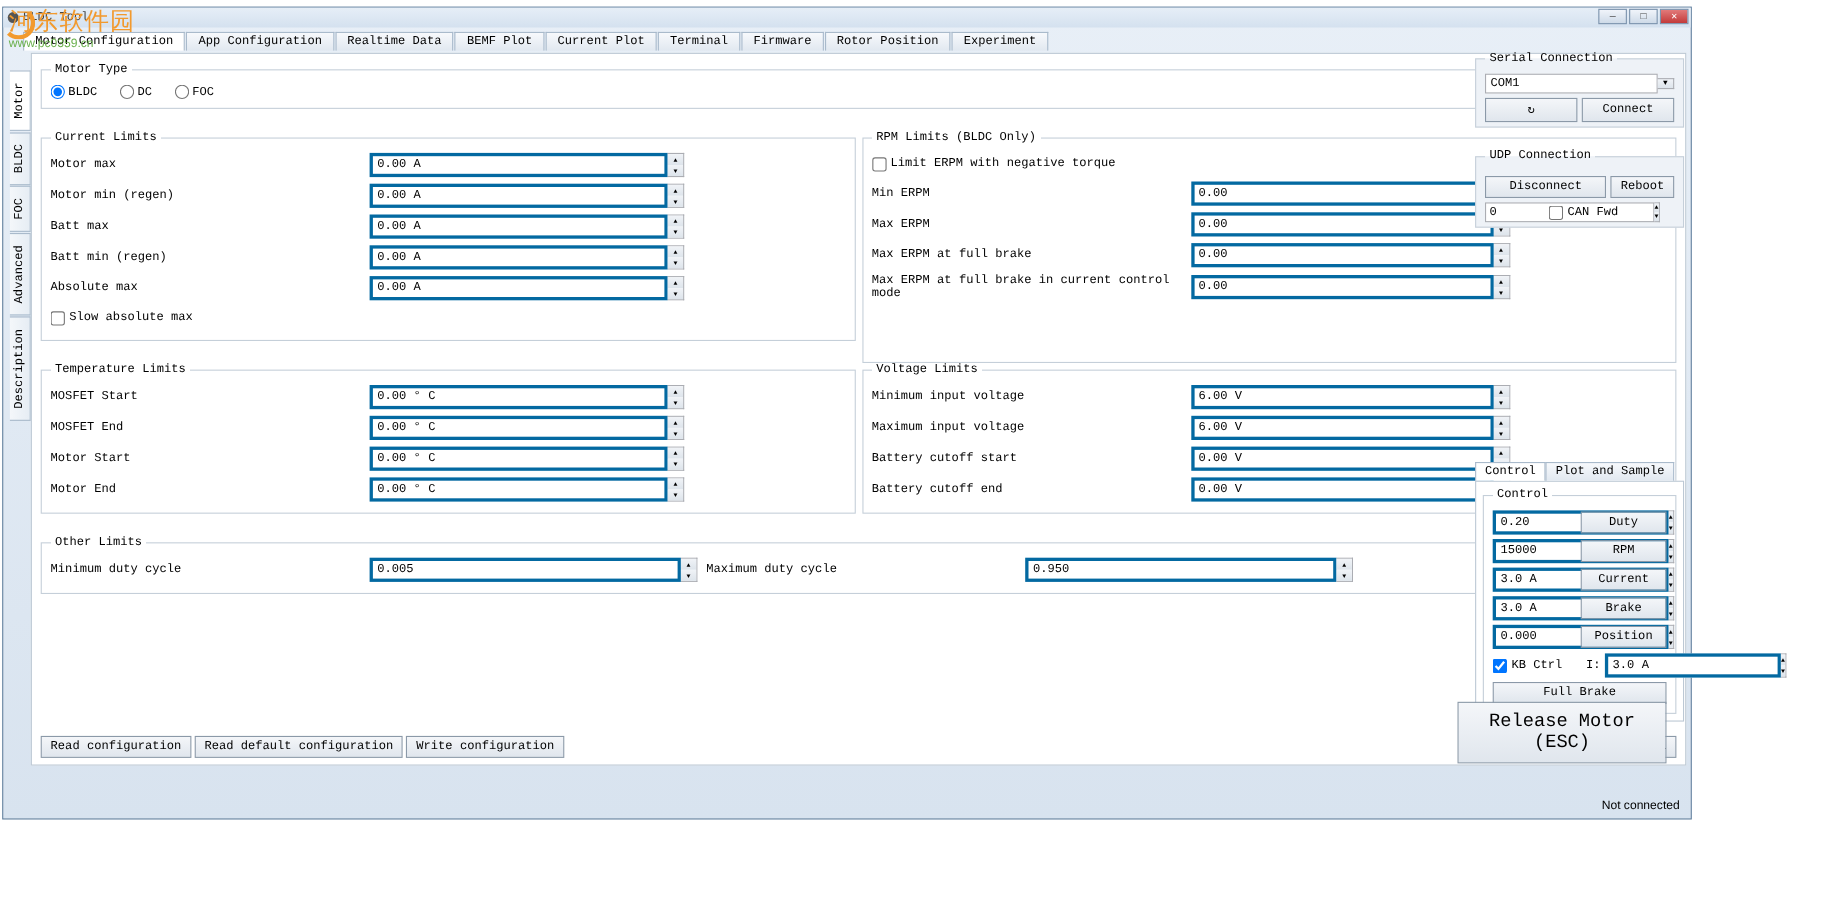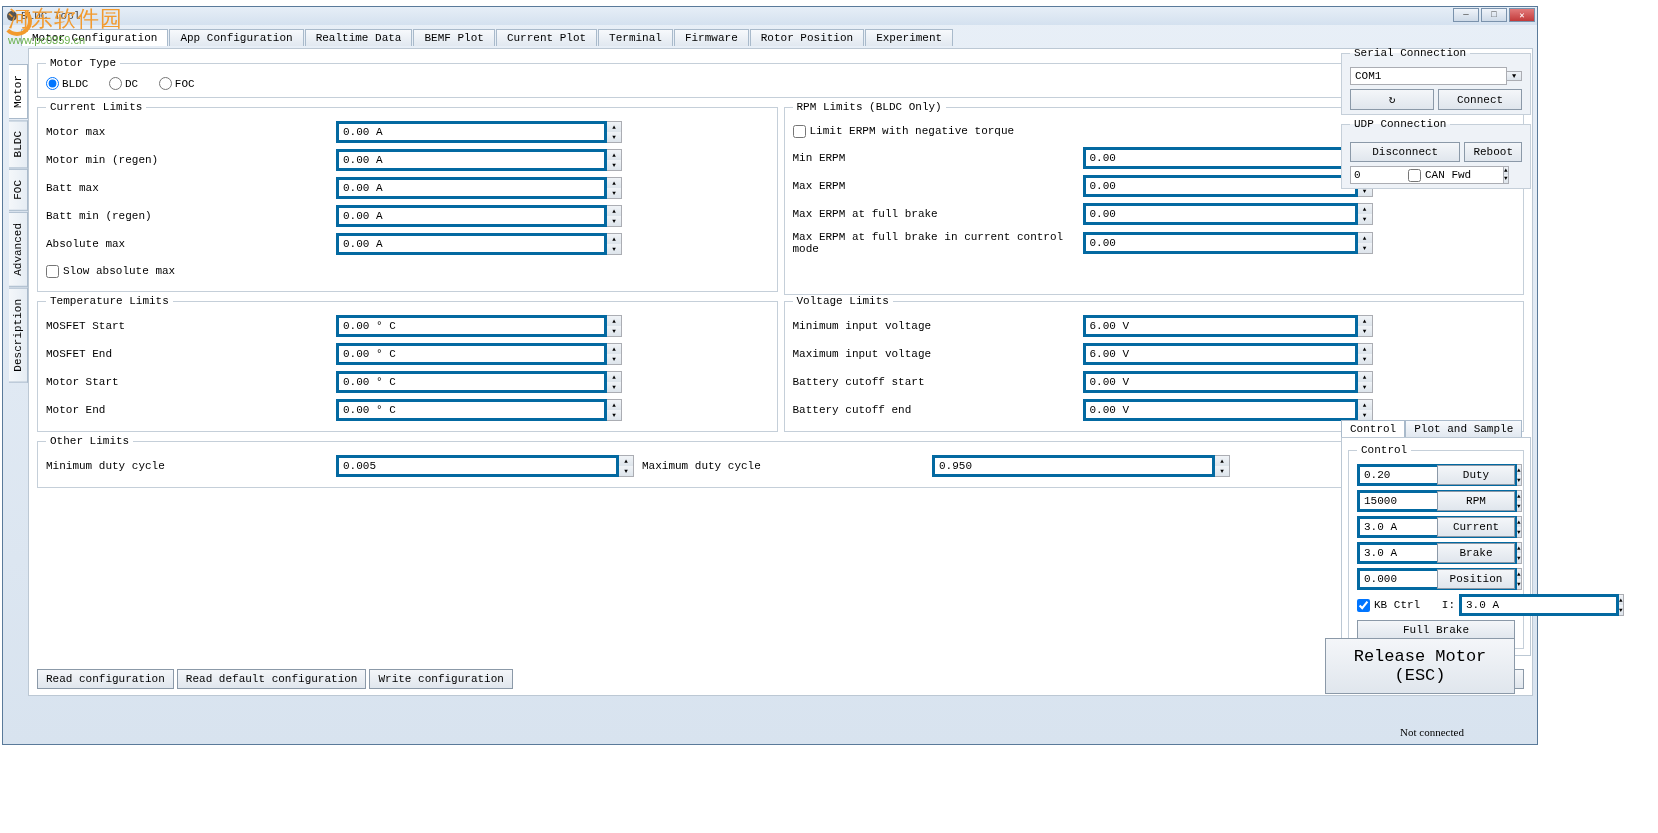--- a/index.html
+++ b/index.html
@@ -21,21 +21,21 @@
 .main-tab { padding: 2px 10px; background: linear-gradient(#f7f9fc,#e1e8f0); border: 1px solid #a9bacb; border-bottom: none; margin-right: 1px; cursor: pointer; }
 .main-tab.active { background: #fff; }
 
 .main-area { display: flex; height: 652px; }
 
 .vtabs { display: flex; flex-direction: column; margin-top: 18px; margin-left: 6px; }
 .vtab { writing-mode: vertical-rl; transform: rotate(180deg); padding: 10px 3px; border: 1px solid #a9bacb; border-right: none; background: linear-gradient(90deg,#e6edf4,#f4f7fa); margin-bottom: 1px; cursor: pointer; text-align: center; }
 .vtab.active { background: #fff; }
 
 .content { flex: 1; background: #fff; border: 1px solid #bcc8d4; margin: 2px 4px 2px 0; padding: 8px; position: relative; }
-fieldset { border: 1px solid #c5cfd9; margin-bottom: 3px; padding: 8px 8px 4px 8px; }
+fieldset { border: 1px solid #c5cfd9; margin-bottom: 20px; padding: 8px 8px 4px 8px; }
 legend { padding: 0 4px; }
 
 .row { display: flex; align-items: center; margin-bottom: 6px; min-height: 20px; }
 .lbl { width: 290px; }
 
 .two-col { display: flex; gap: 6px; }
 .col { flex: 1; }
 
 .spin { display: flex; flex: 1; max-width: 286px; }
 .spin input { flex: 1; border: 3px solid #0369a1; padding: 2px 4px; background: #fff; }
@@ -71,21 +71,21 @@
 .ctrl-tabstrip { display: flex; }
 .ctrl-tab { padding: 2px 8px; border: 1px solid #a9bacb; border-bottom: none; background: linear-gradient(#f7f9fc,#e1e8f0); cursor: pointer; }
 .ctrl-tab.active { background: #fff; }
 .ctrl-body { border: 1px solid #bcc8d4; background: #fff; padding: 6px; }
 .ctrl-body fieldset { margin: 0; }
 .ctrl-row { display: flex; gap: 4px; margin-bottom: 4px; align-items: center; }
 .ctrl-row .spin { width: 76px; max-width: 76px; flex: 0 0 76px; }
 .ctrl-row .btn { flex: 1; }
 
 .release-btn { position: absolute; right: 22px; bottom: 50px; width: 190px; padding: 8px 4px; font-size: 17px; font-family: "Courier New", monospace; background: linear-gradient(#f4f6f9,#e0e6ed); border: 1px solid #8b99a8; cursor: pointer; }
-.status { position: absolute; right: 10px; bottom: 6px; width: 190px; text-align: center; font-family: Liberation Serif, serif; }
+.status { position: absolute; right: 10px; bottom: 6px; width: 190px; text-align: right; font-family: Liberation Sans, sans-serif; }
 </style>
 </head>
 <body>
 
 <div class="watermark">
   <div class="circle"></div>
   <div class="cn">河东软件园</div>
   <div class="url">www.pc0359.cn</div>
 </div>
 

